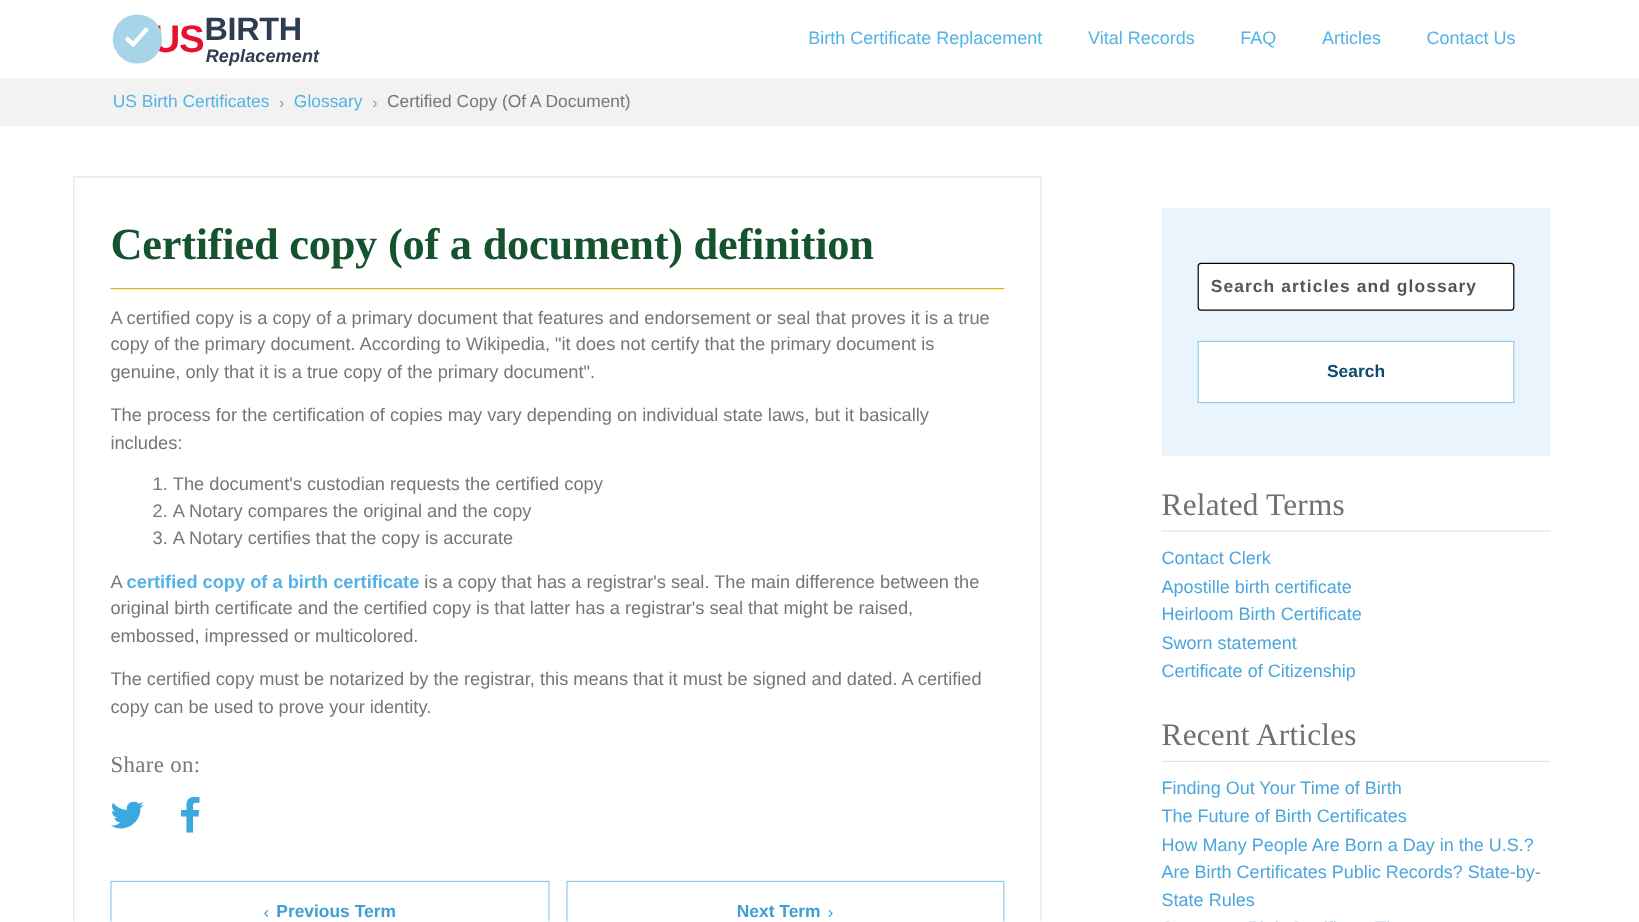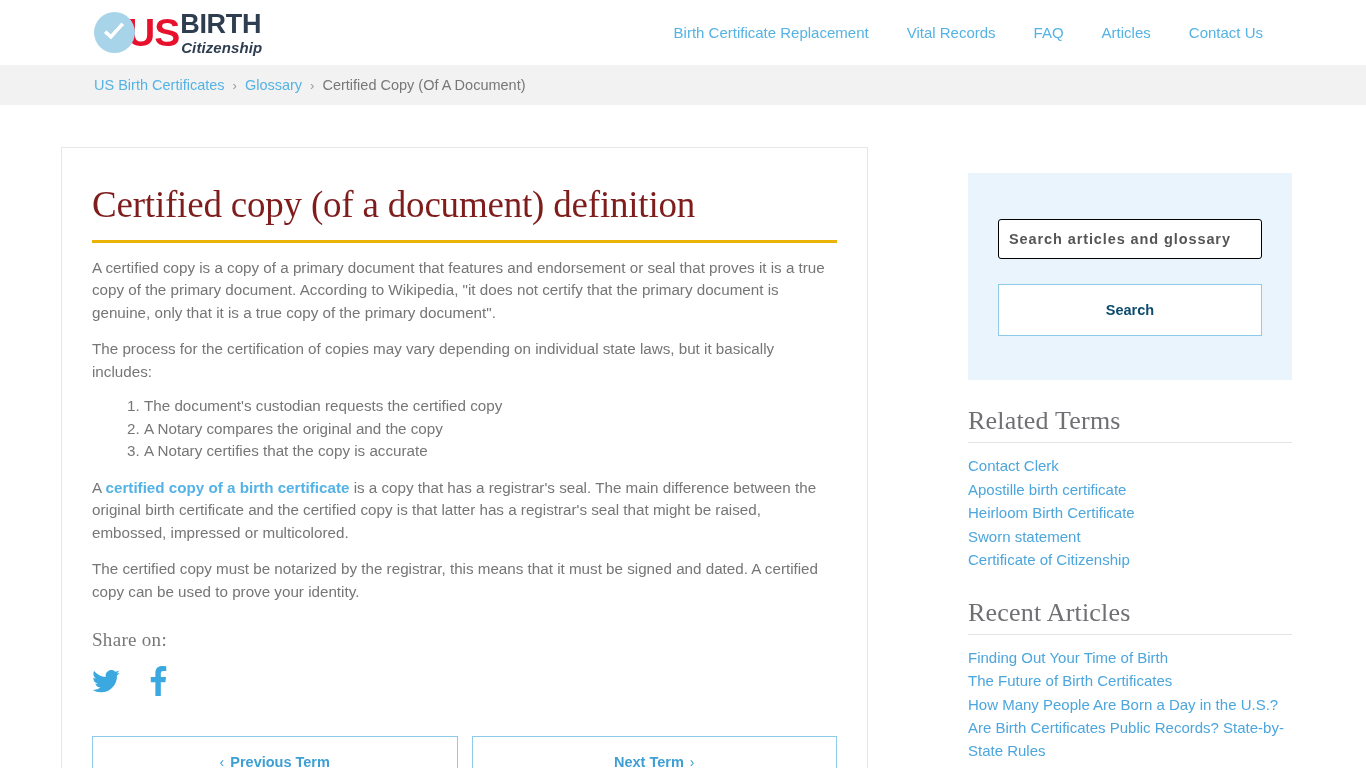--- a/index.html
+++ b/index.html
@@ -48,21 +48,21 @@
     border-radius: 1px;
   }
   .logo-text {
     margin-left: -8px;
     display: flex;
     align-items: center;
   }
   .logo-us {
     font-family: "Liberation Sans", sans-serif;
     font-weight: bold;
-    font-size: 39px;
+    font-size: 32px;
     color: #e8112d;
     letter-spacing: -1px;
     line-height: 1;
   }
   .logo-right {
     display: flex;
     flex-direction: column;
     line-height: 1;
     margin-left: 1px;
     margin-top: 1px;
@@ -134,26 +134,26 @@
     width: 807px;
     background: #ffffff;
     border: 1px solid #e7e7e7;
     border-bottom: none;
     padding: 36px 30px 0 30px;
     min-height: 622px;
   }
   .article-title {
     font-family: "Liberation Serif", serif;
     font-size: 37px;
-    font-weight: normal;
-    color: #7f1d1d;
+    font-weight: bold;
+    color: #14532d;
     line-height: 1.15;
     letter-spacing: -0.2px;
     padding-bottom: 13px;
-    border-bottom: 3px solid #eab308;
+    border-bottom: 1px solid #eab308;
   }
   .content-card p {
     font-size: 15.2px;
     color: #767676;
     line-height: 22.5px;
     margin-top: 14px;
   }
   .content-card p a {
     color: #54b3e4;
     text-decoration: none;
@@ -277,21 +277,21 @@
 
 <div class="site-header">
   <div class="logo">
     <div class="logo-badge">
       <div class="check"></div>
     </div>
     <div class="logo-text">
       <span class="logo-us">US</span>
       <span class="logo-right">
         <span class="logo-birth">BIRTH</span>
-        <span class="logo-certificates">Citizenship</span>
+        <span class="logo-certificates">Replacement</span>
       </span>
     </div>
   </div>
 
   <nav class="main-nav">
     <a>Birth Certificate Replacement</a>
     <a>Vital Records</a>
     <a>FAQ</a>
     <a>Articles</a>
     <a>Contact Us</a>

